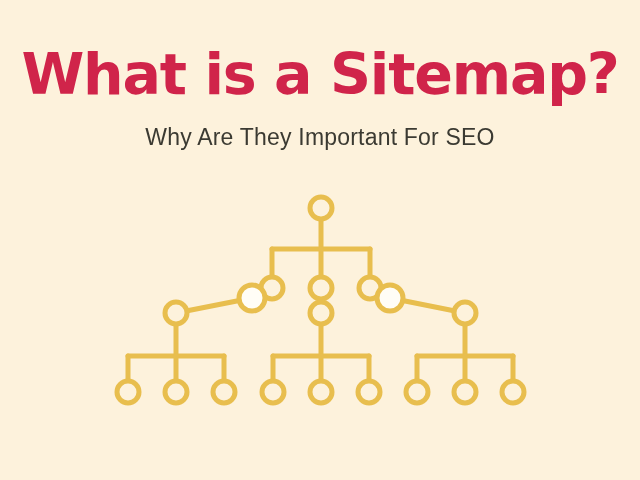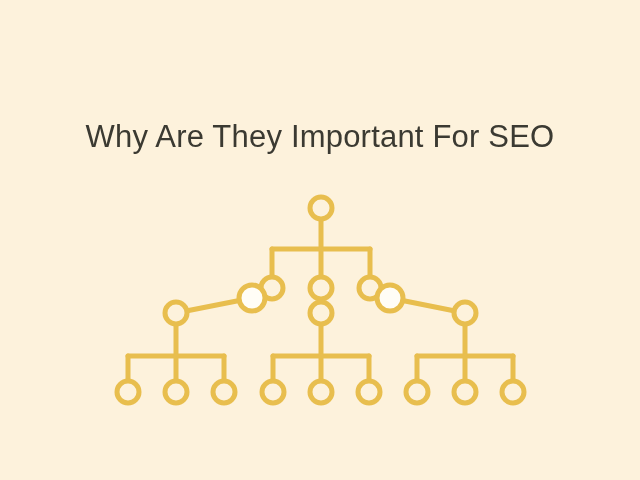--- a/index.html
+++ b/index.html
@@ -34,21 +34,21 @@
     white-space: nowrap;
   }
   #subtitle {
     position: absolute;
     top: 122px;
     left: 0;
     width: 640px;
     text-align: center;
     font-family: "Liberation Sans", sans-serif;
     font-weight: 400;
-    font-size: 31px;
+    font-size: 23px;
     line-height: 30px;
     letter-spacing: 0.2px;
     color: #3B3A32;
     white-space: nowrap;
   }
   #sitemap-diagram {
     position: absolute;
     left: 0;
     top: 180px;
     width: 640px;
@@ -58,20 +58,21 @@
     display: block;
     width: 640px;
     height: 240px;
   }
 </style>
 </head>
 <body>
 
 <div id="poster">
 
+  <div id="title">What is a Sitemap?</div>
 
   <div id="subtitle">Why Are They Important For SEO</div>
 
   <div id="sitemap-diagram">
     <svg viewBox="0 0 640 240" xmlns="http://www.w3.org/2000/svg">
       <g id="edge-layer">
           <path d="M321,39 L321,69" fill="none" stroke="#E8BE4E" stroke-width="5" stroke-linecap="round" stroke-linejoin="round"></path>
           <path d="M272,69 L370,69" fill="none" stroke="#E8BE4E" stroke-width="5" stroke-linecap="round" stroke-linejoin="round"></path>
           <path d="M272,69 L272,97" fill="none" stroke="#E8BE4E" stroke-width="5" stroke-linecap="round" stroke-linejoin="round"></path>
           <path d="M321,69 L321,97" fill="none" stroke="#E8BE4E" stroke-width="5" stroke-linecap="round" stroke-linejoin="round"></path>

